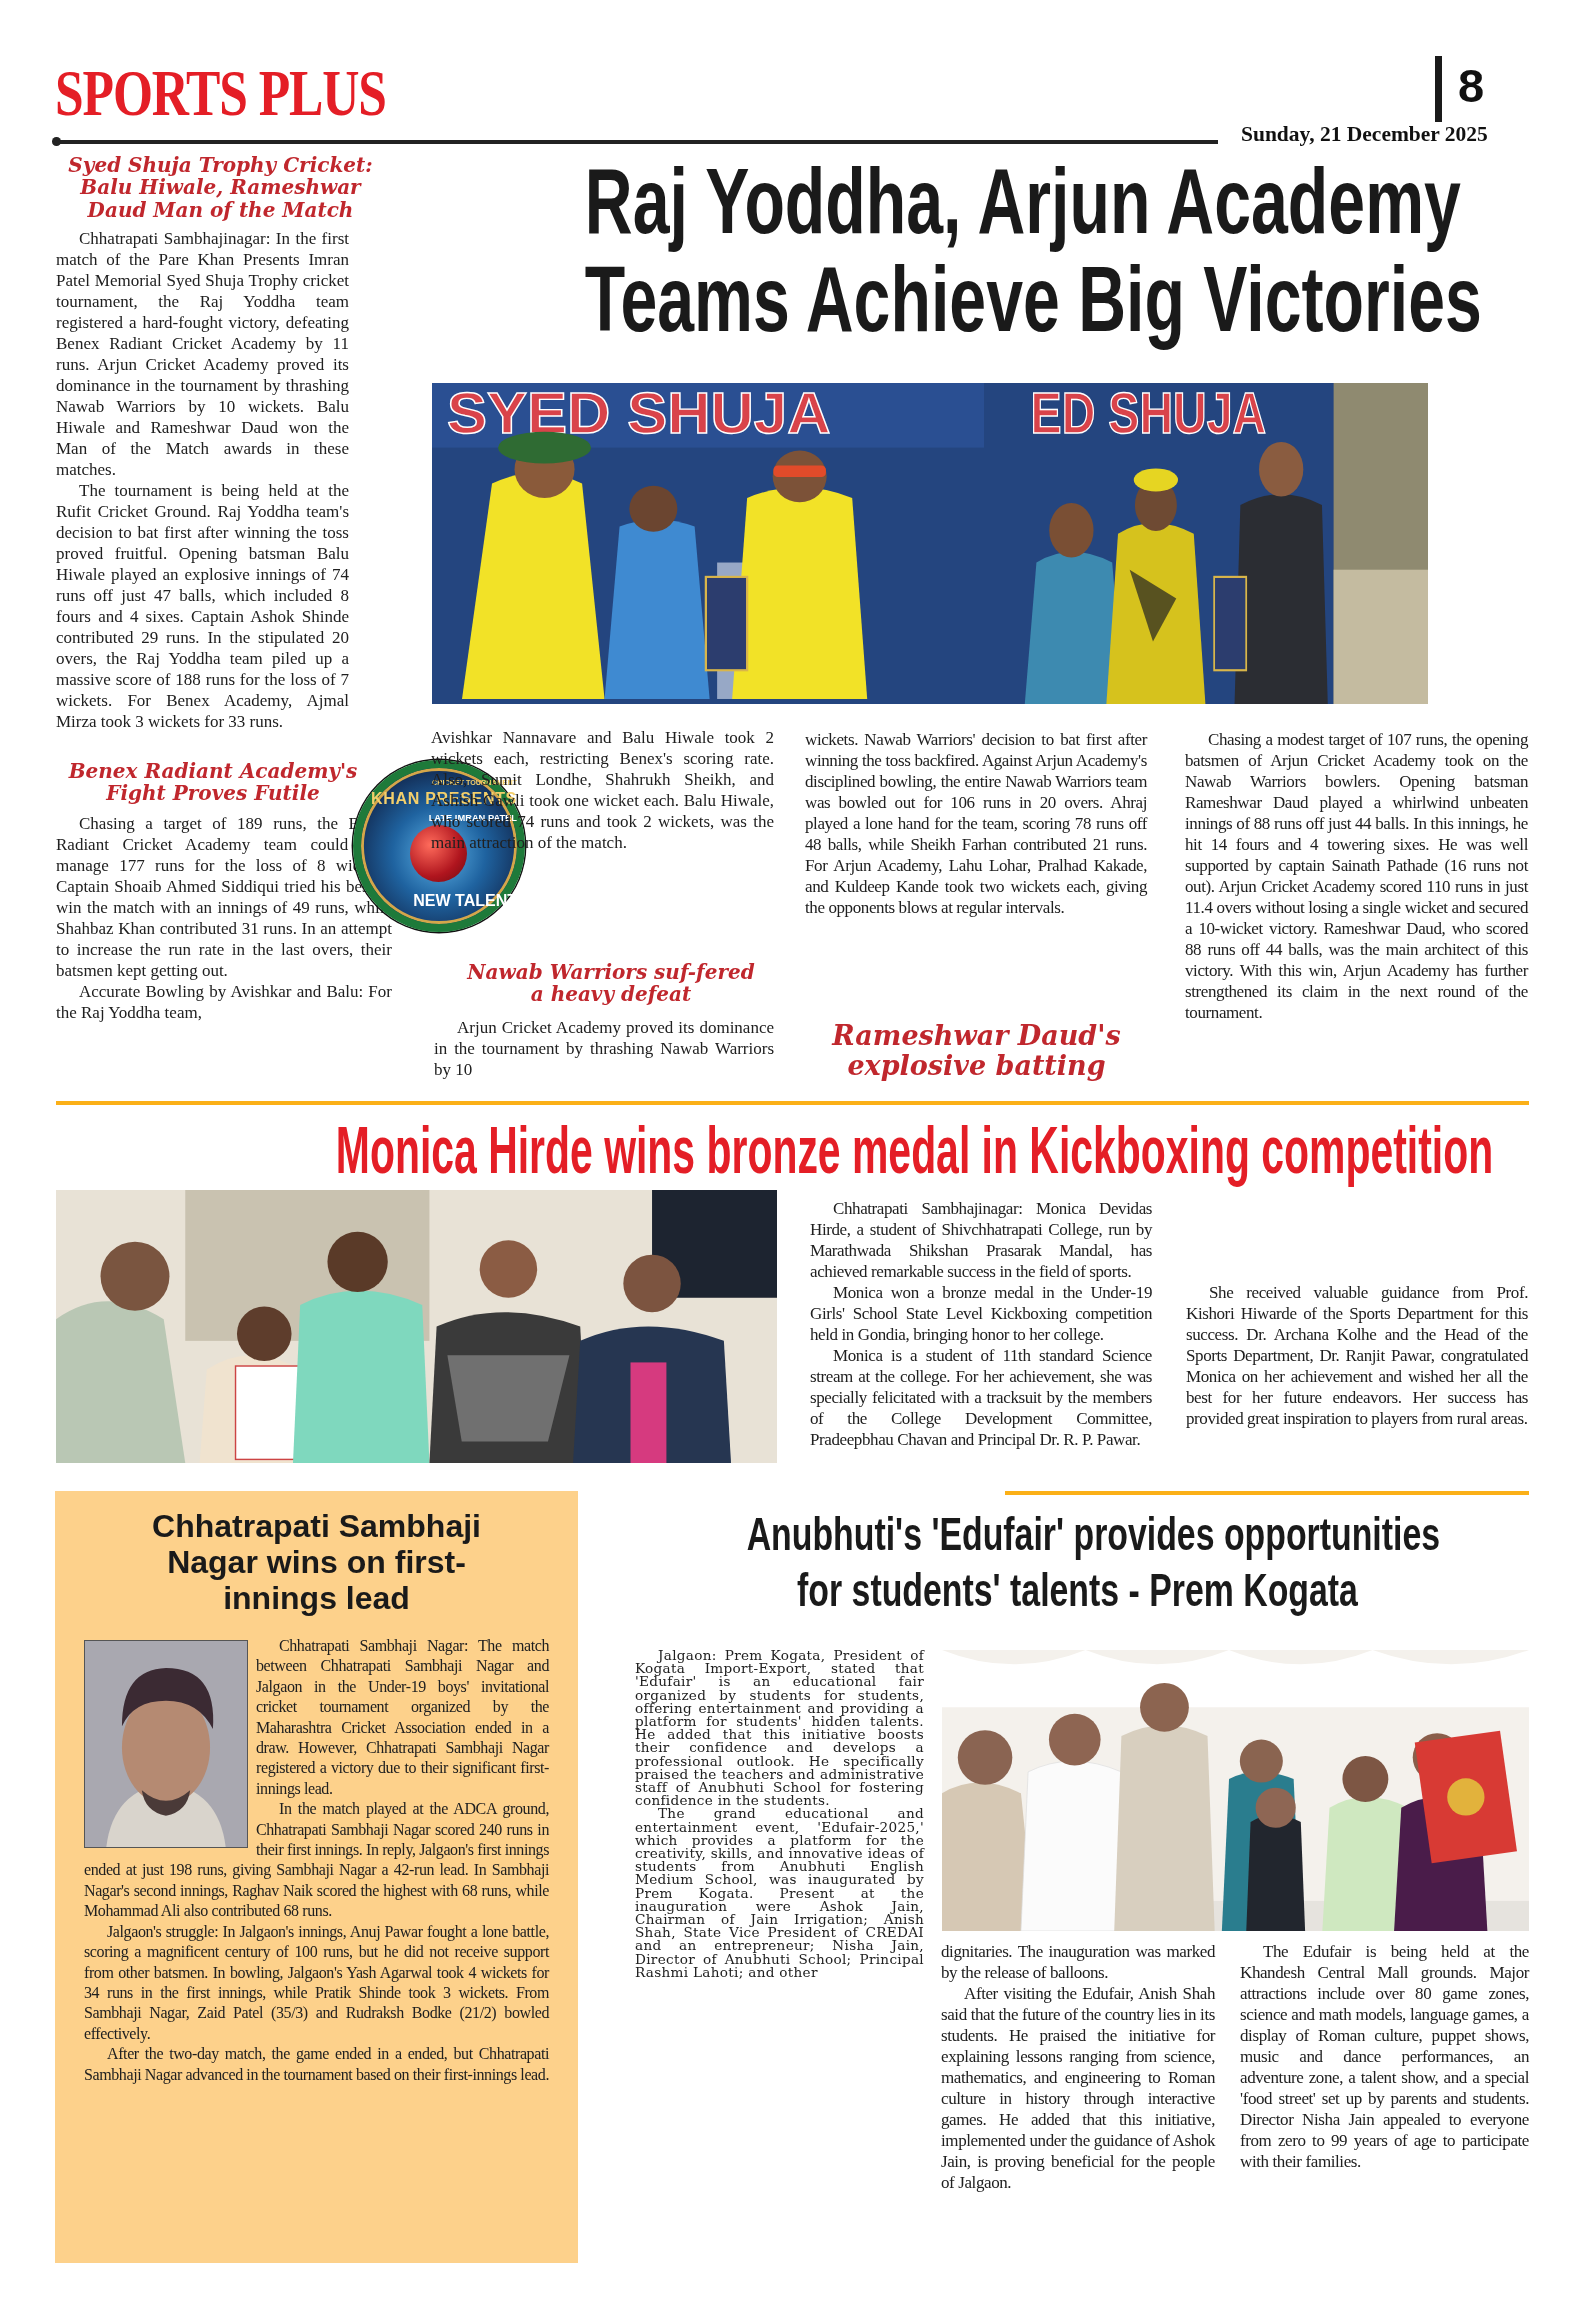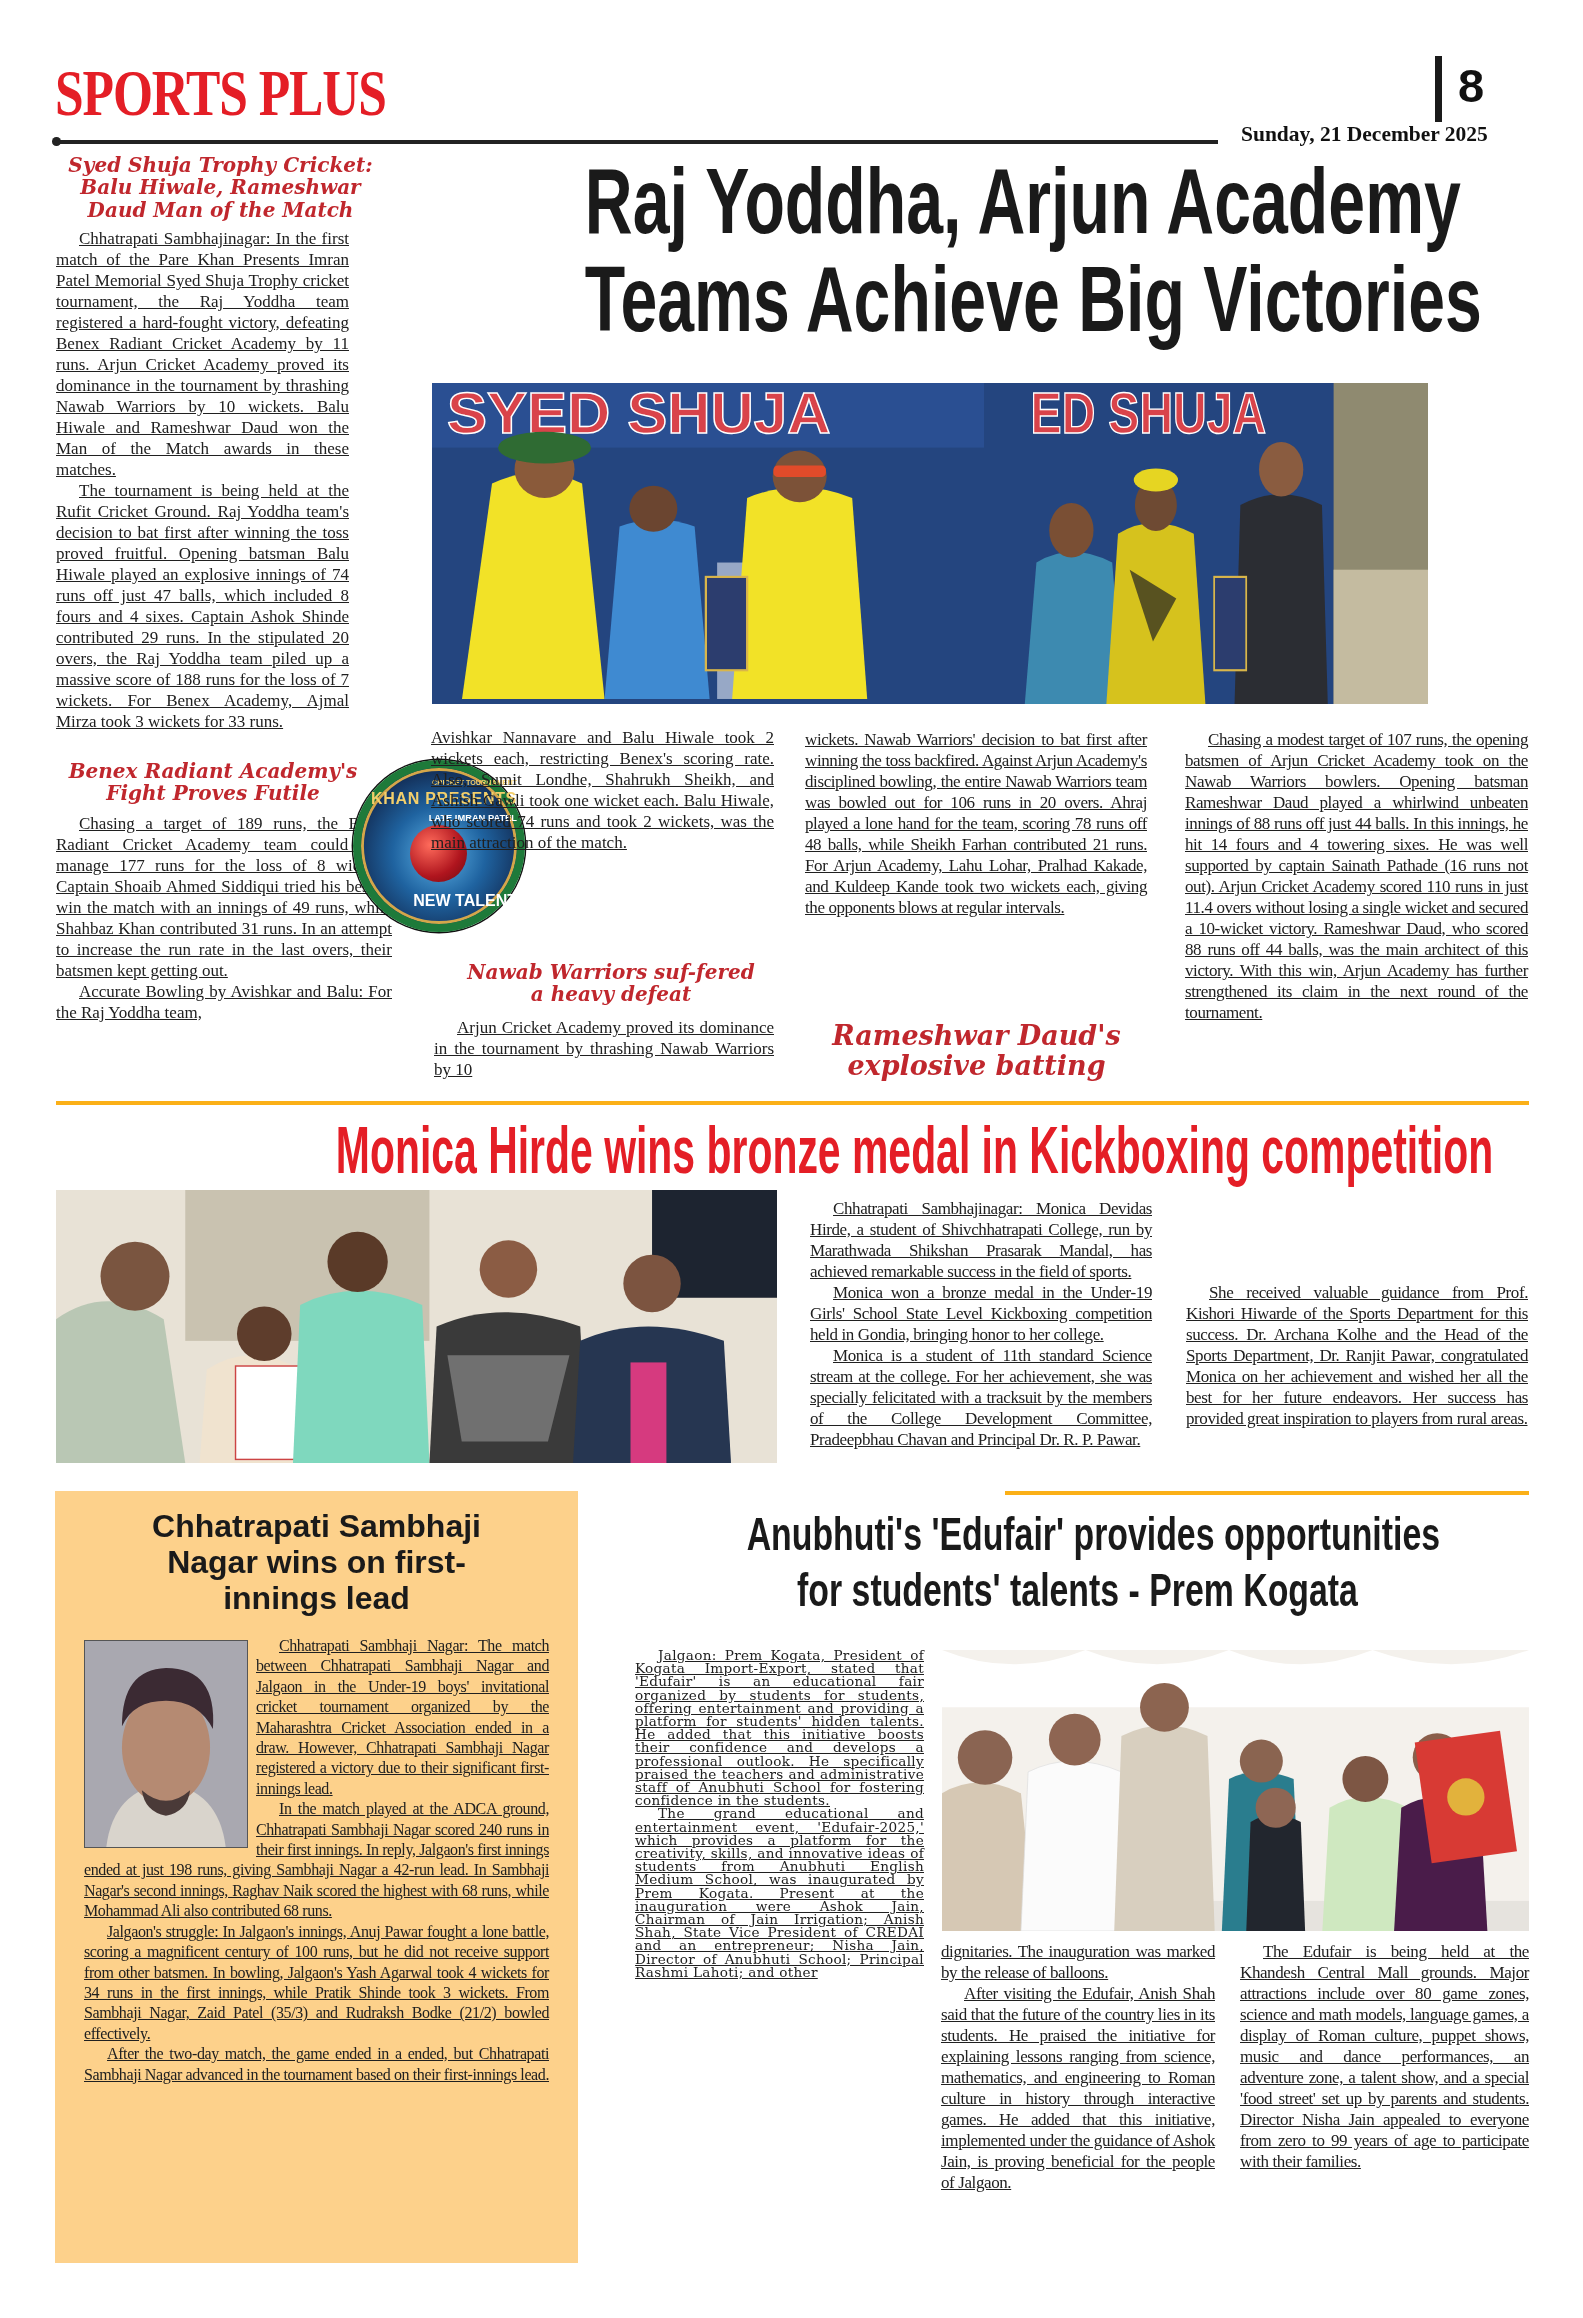--- a/index.html
+++ b/index.html
@@ -15,21 +15,21 @@
   .page-num { left: 1458px; top: 62px; font-family: "Liberation Sans", sans-serif; font-weight: bold; font-size: 47px; color: #111; line-height: 1; }
   .masthead-date { left: 1241px; top: 122px; font-family: "Liberation Serif", serif; font-weight: bold; font-size: 21.5px; color: #111; }
   .masthead-rule { left: 55px; top: 140px; width: 1163px; height: 3.6px; background: #222; }
   .masthead-rule::before { content: ""; position: absolute; left: -2.9px; top: -2.9px; width: 8.6px; height: 8.6px; border-radius: 50%; background: #222; }
 
   
   .subhead { font-family: "DejaVu Serif", serif; font-style: italic; font-weight: bold; color: #c0272d; text-align: center; line-height: 1.12; }
 
   
   .col { font-family: "Liberation Serif", serif; font-size: 17px; line-height: 21px; text-align: justify; color: #202020; }
-  .col p { text-indent: 23px; text-decoration: underline; }
+  .col p { text-indent: 23px; }
   .col.condensed { font-family: "Liberation Serif", serif; letter-spacing: -0.4px; }
 
   
   .main-head { font-family: "Liberation Sans", sans-serif; font-weight: bold; color: #1a1a1a; text-align: center;
     transform: scaleX(0.72); transform-origin: center top; white-space: nowrap; line-height: 1.1; }
   .red-head { font-family: "Liberation Sans", sans-serif; font-weight: bold; color: #e41e26; text-align: center;
     transform: scaleX(0.62); transform-origin: center top; white-space: nowrap; line-height: 1; }
 
   .rule-gold { height: 4.3px; background: #fbb018; }
 

